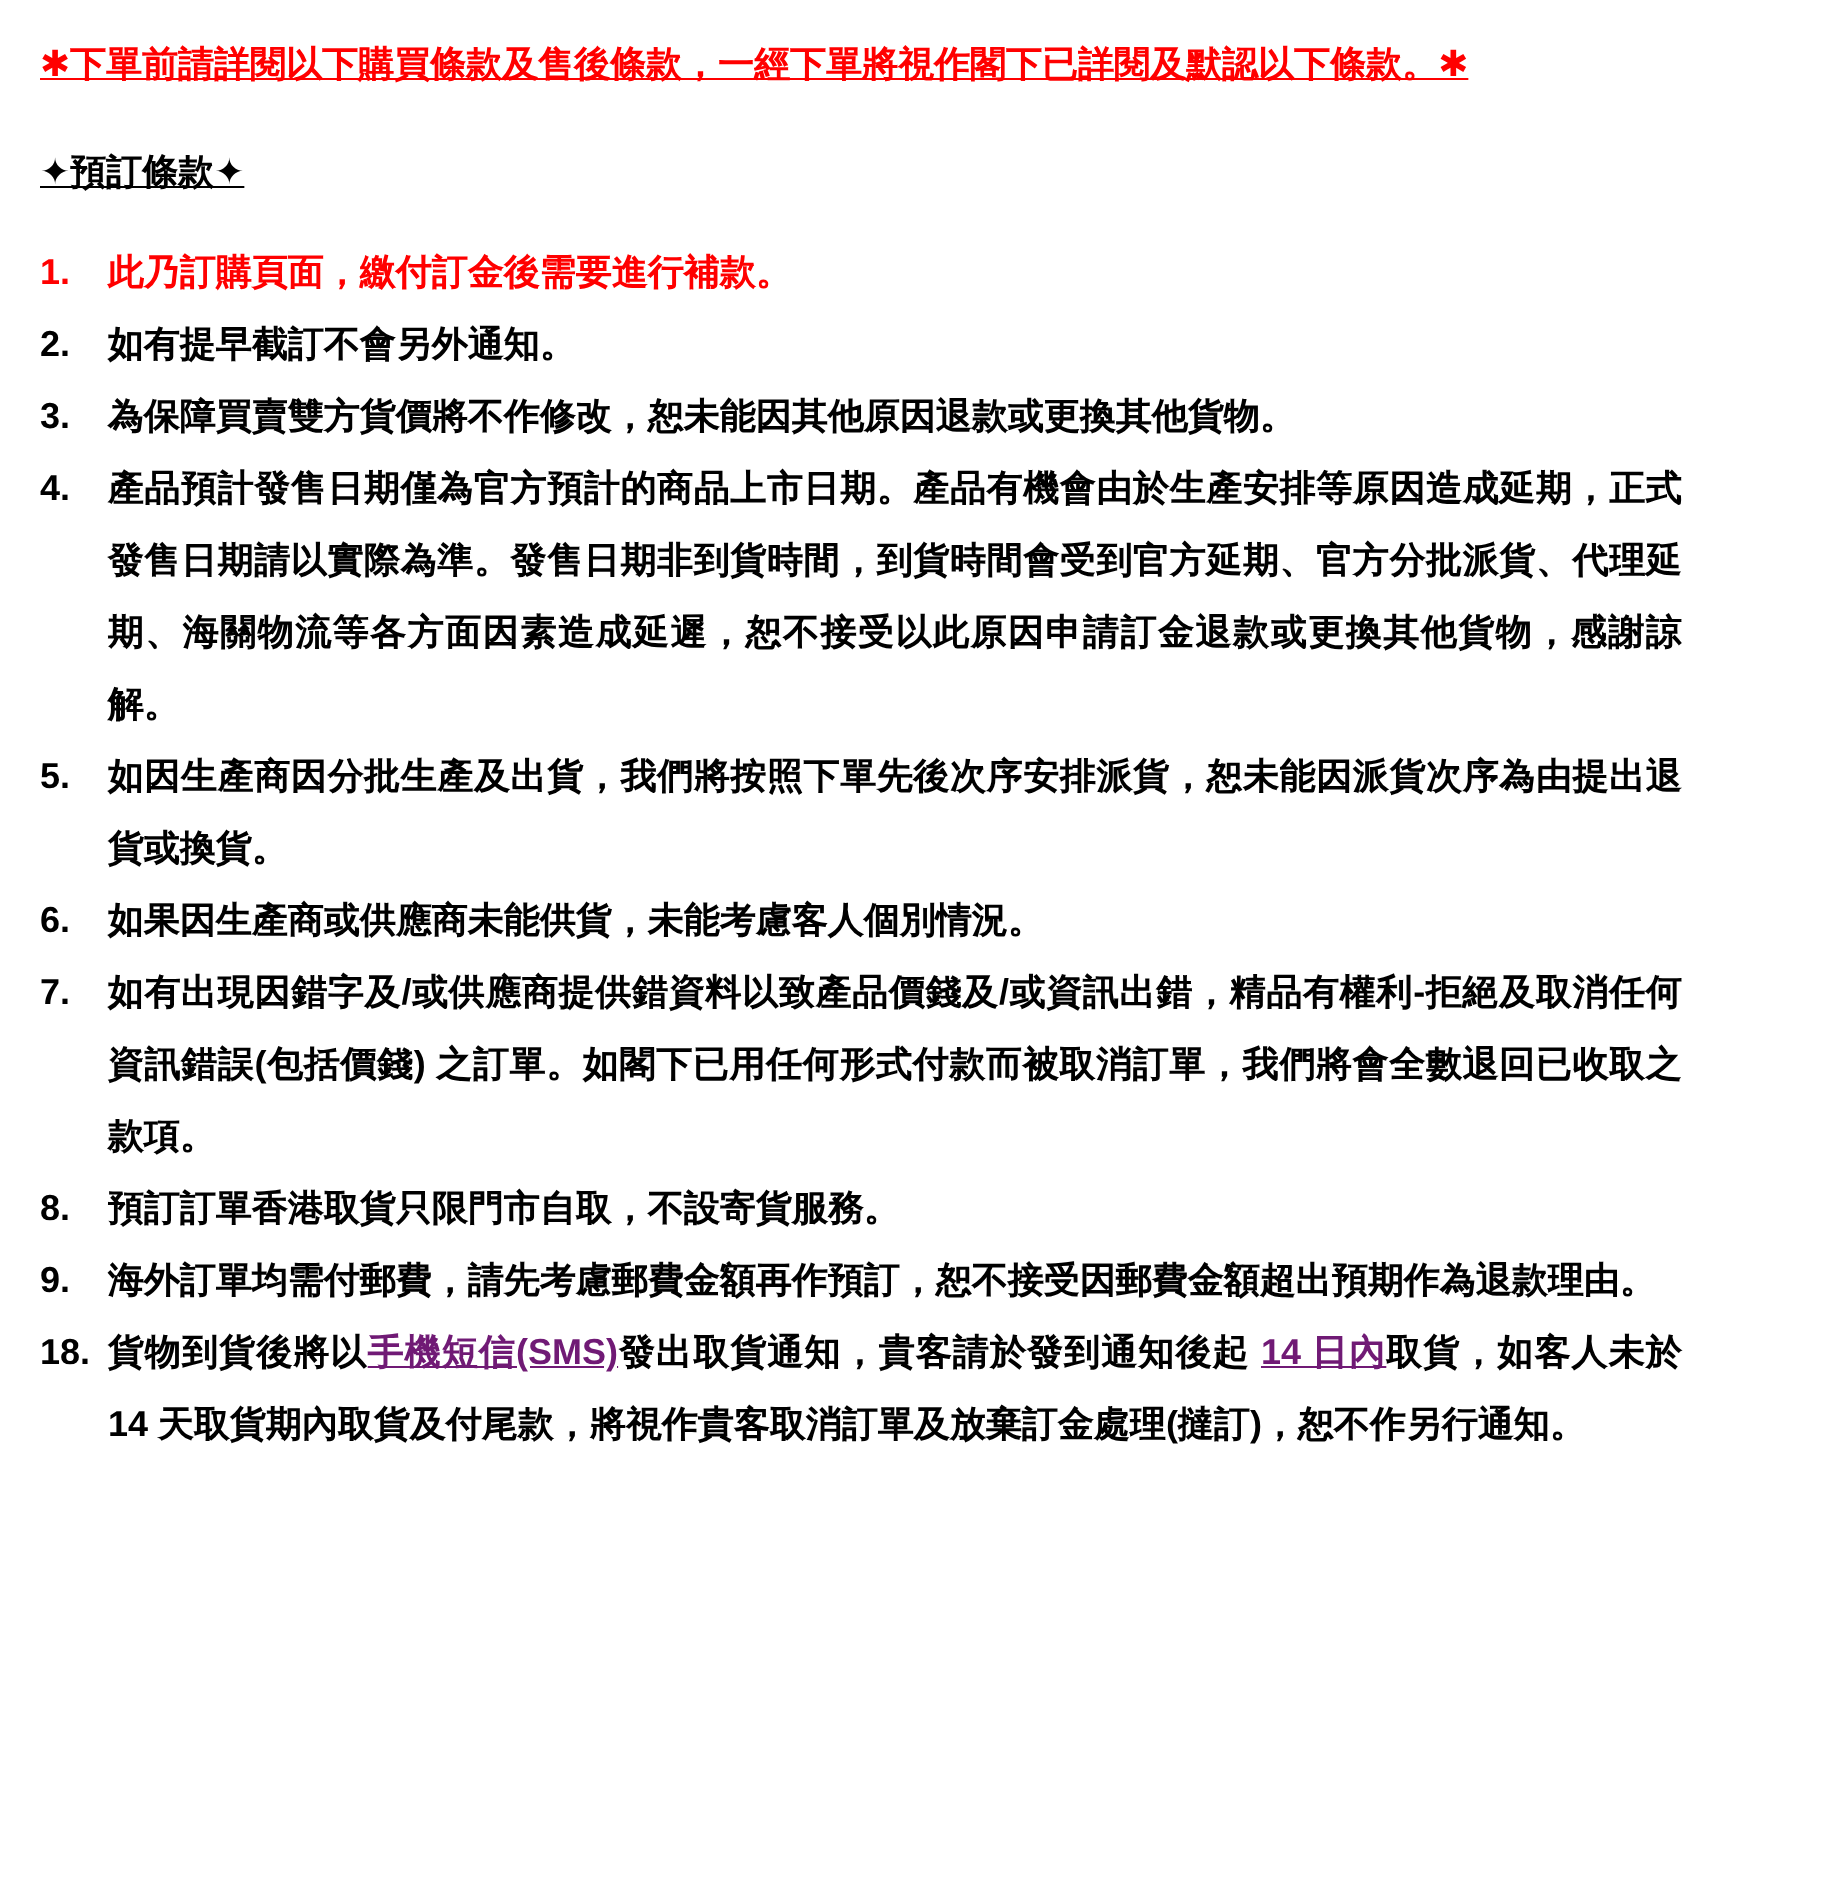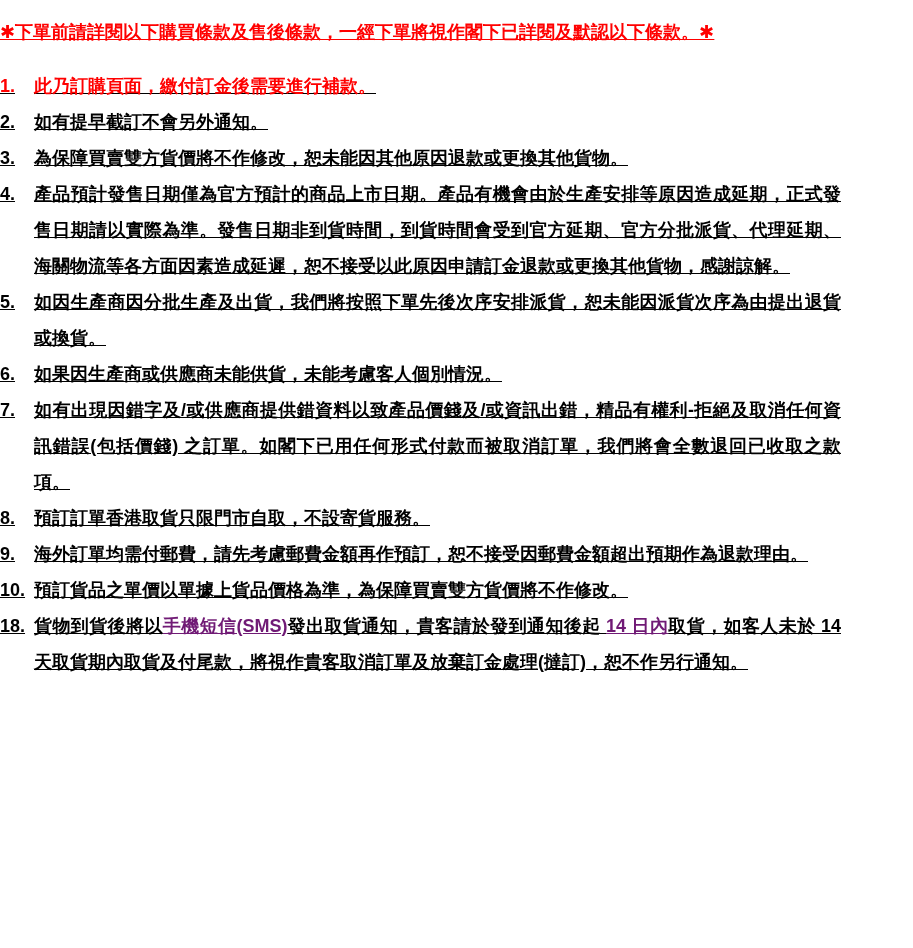--- a/index.html
+++ b/index.html
@@ -8,24 +8,23 @@
     background: #ffffff;
   }
   body {
     font-family: "Liberation Sans", "DejaVu Sans", sans-serif;
     font-weight: bold;
     color: #000000;
   }
   .page {
     width: 849px;
     box-sizing: border-box;
-    padding: 10px 8px 10px 0;
+    padding: 10px 8px 10px 20px;
     font-size: 18px;
     line-height: 36px;
-    text-decoration: underline;
   }
   .notice {
     color: #ff0000;
     text-decoration: underline;
     margin: 4px 0 18px 0;
   }
   .section-title {
     color: #000000;
     text-decoration: underline;
     margin: 0 0 14px 0;
@@ -61,20 +60,21 @@
     text-decoration: underline;
     font-weight: bold;
     cursor: pointer;
   }
 </style>
 </head>
 <body>
 
 <div class="page">
   <p class="notice">✱下單前請詳閱以下購買條款及售後條款，一經下單將視作閣下已詳閱及默認以下條款。✱</p>
+  <p class="section-title">✦預訂條款✦</p>
   <div class="terms">
       <div class="term red">
         <span class="num">1.</span>
         <div class="txt"><span class="seg-normal">此乃訂購頁面，繳付訂金後需要進行補款。</span></div>
       </div>
       <div class="term">
         <span class="num">2.</span>
         <div class="txt"><span class="seg-normal">如有提早截訂不會另外通知。</span></div>
       </div>
       <div class="term">
@@ -99,21 +99,17 @@
       </div>
       <div class="term">
         <span class="num">8.</span>
         <div class="txt"><span class="seg-normal">預訂訂單香港取貨只限門市自取，不設寄貨服務。</span></div>
       </div>
       <div class="term">
         <span class="num">9.</span>
         <div class="txt"><span class="seg-normal">海外訂單均需付郵費，請先考慮郵費金額再作預訂，恕不接受因郵費金額超出預期作為退款理由。</span></div>
       </div>
       <div class="term">
-        <span class="num">10.</span>
-        <div class="txt"><span class="seg-normal">預訂貨品之單價以單據上貨品價格為準，為保障買賣雙方貨價將不作修改。</span></div>
-      </div>
-      <div class="term">
         <span class="num">18.</span>
         <div class="txt"><span class="seg-normal">貨物到貨後將以</span><span class="seg-red">手機短信(SMS)</span><span class="seg-normal">發出取貨通知，貴客請於發到通知後起 </span><span class="seg-red">14 日內</span><span class="seg-normal">取貨，如客人未於 14 天取貨期內取貨及付尾款，將視作貴客取消訂單及放棄訂金處理(撻訂)，恕不作另行通知。</span></div>
       </div>
     </div>
 </div>
 
 </body></html>

